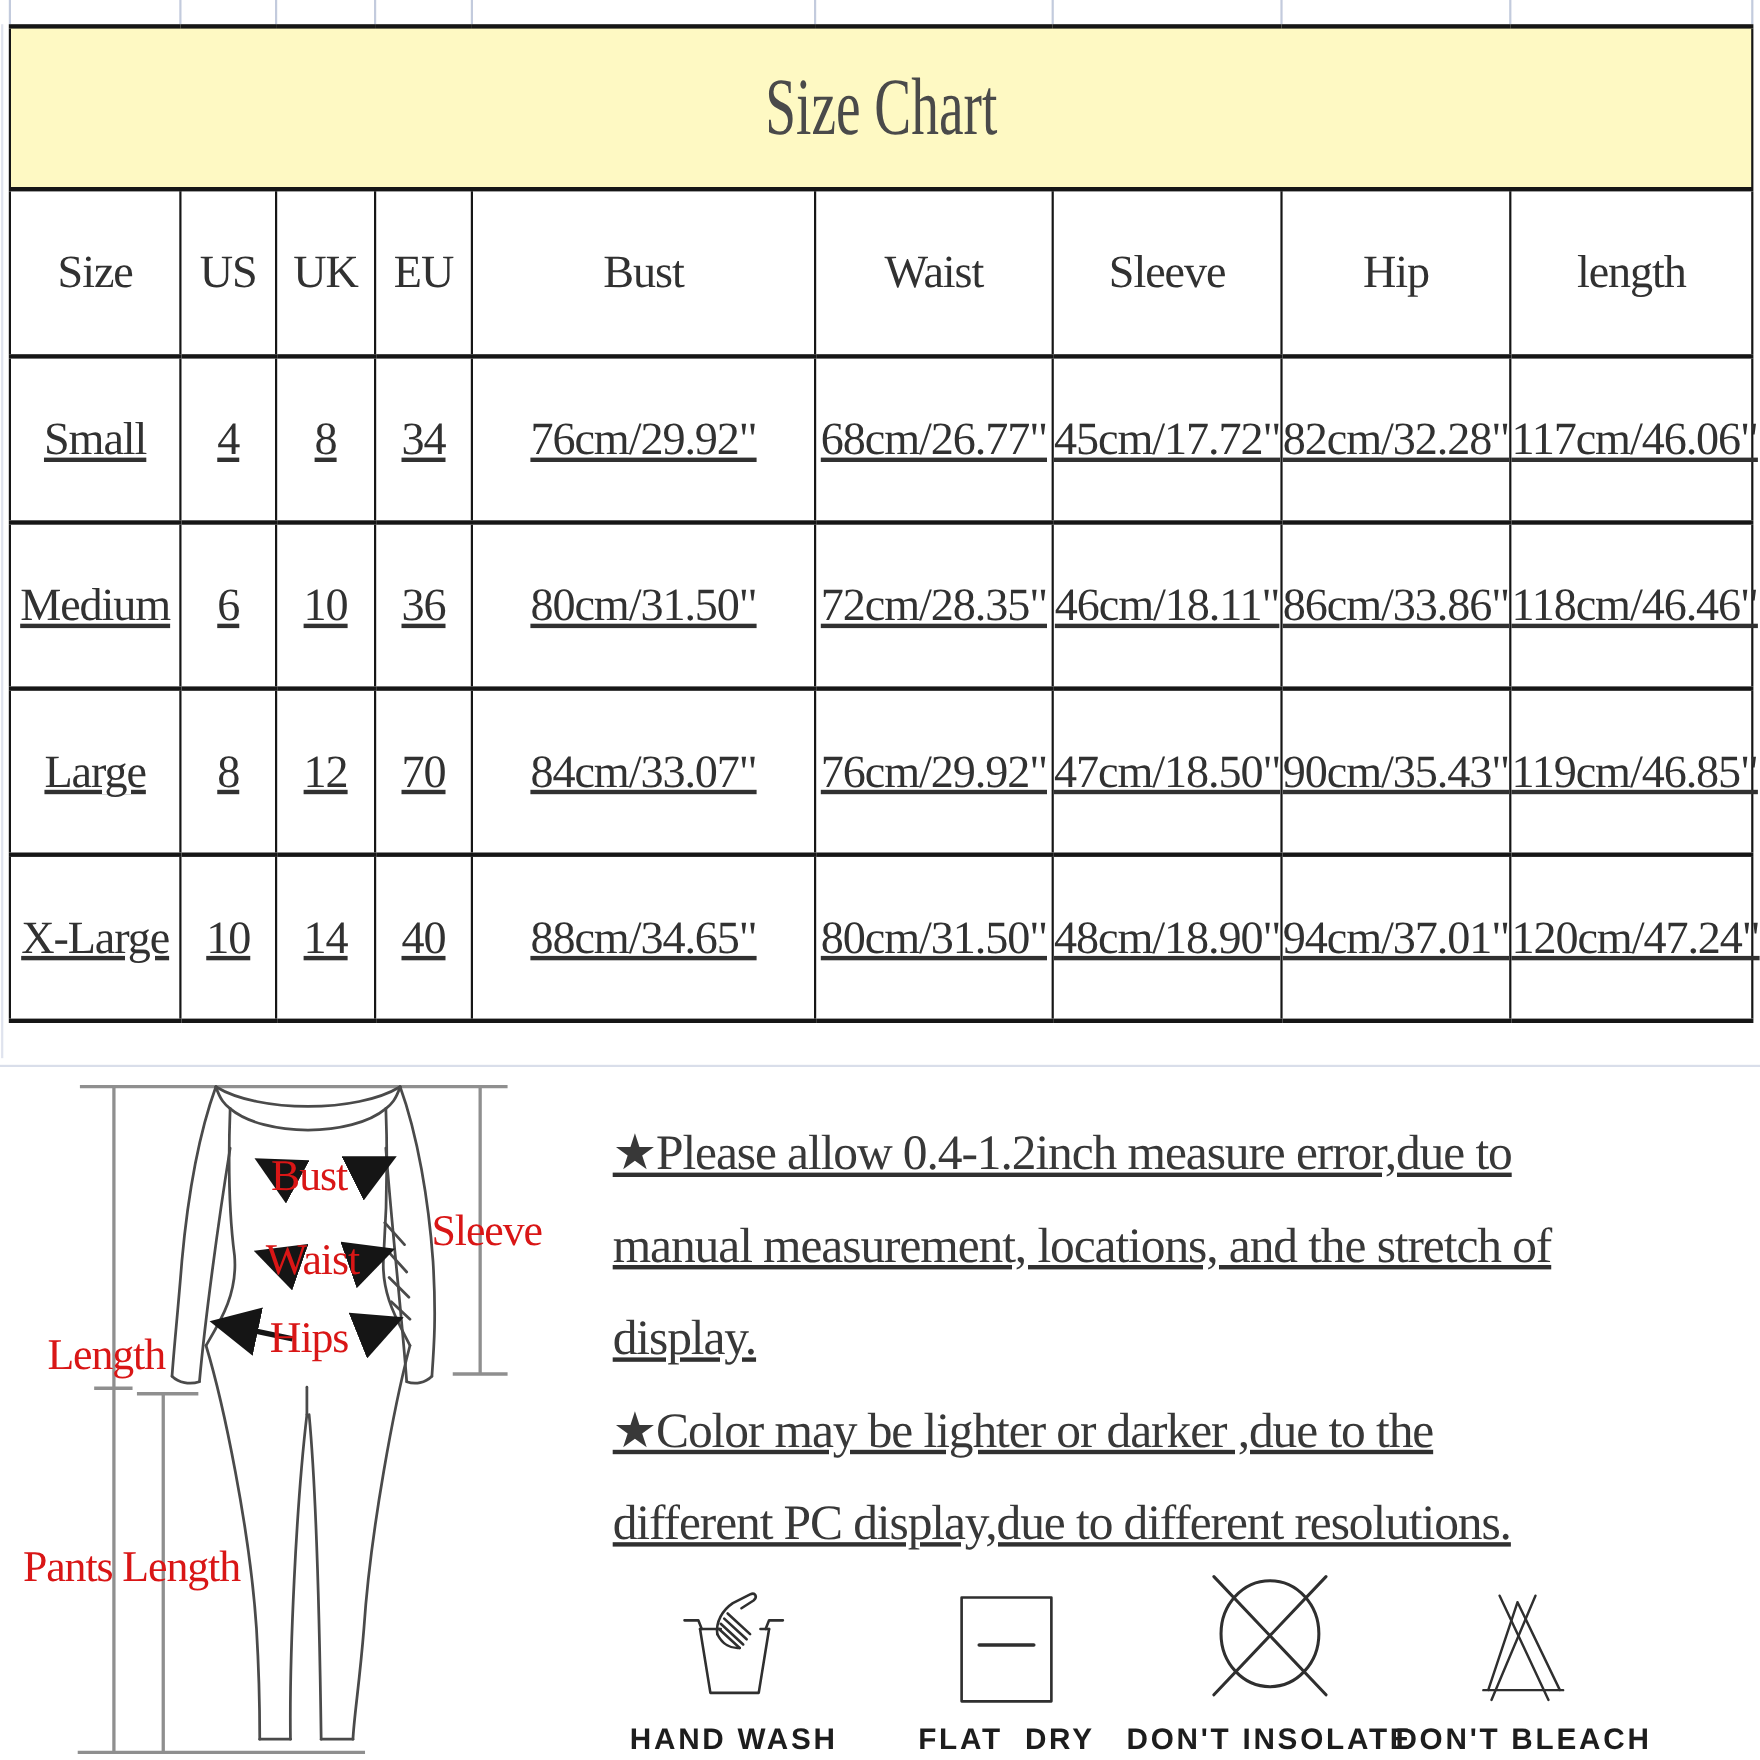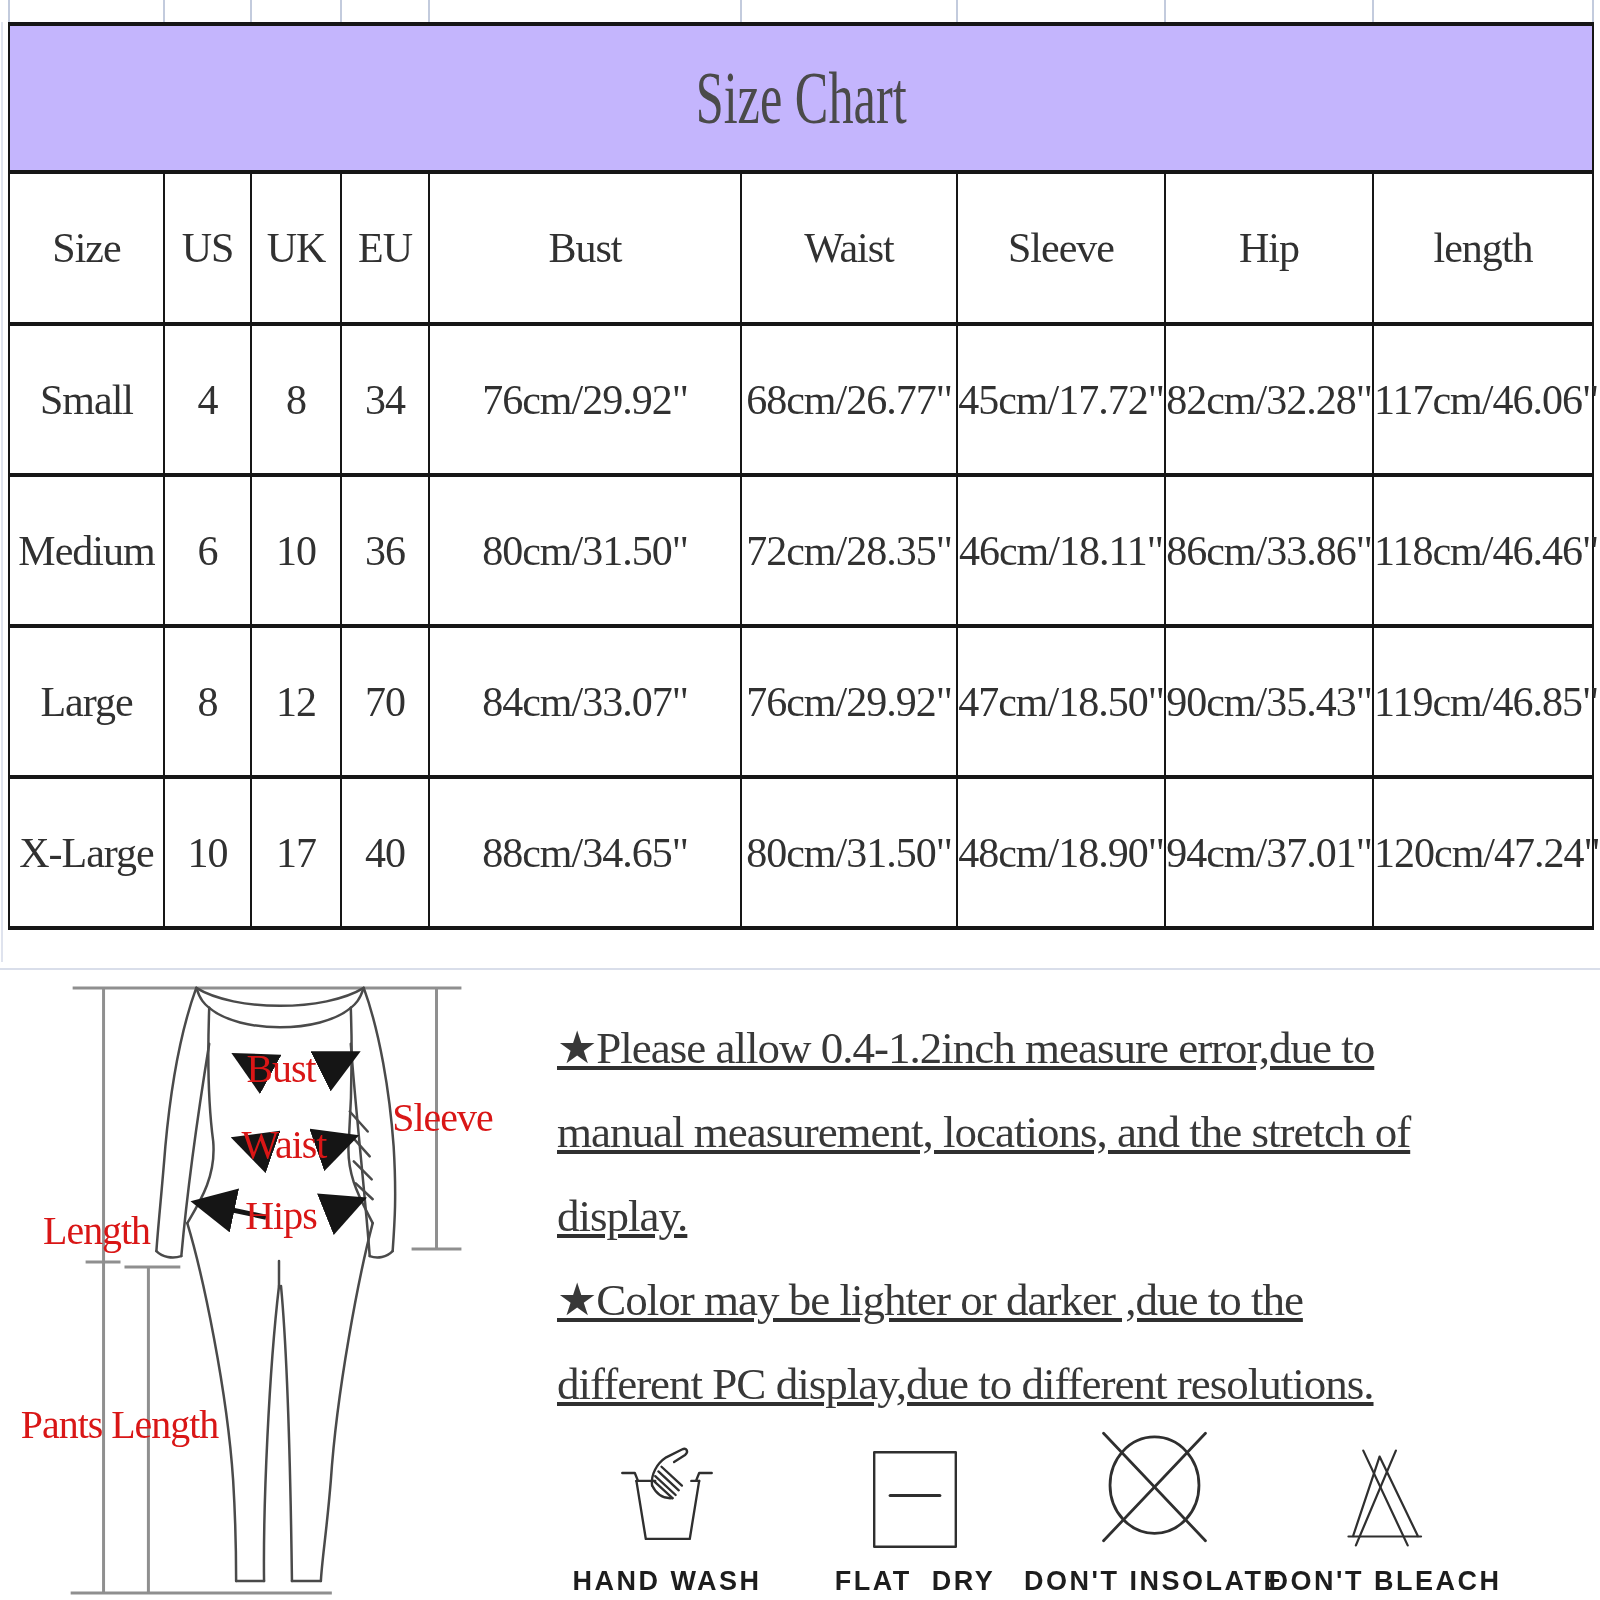--- a/index.html
+++ b/index.html
@@ -11,25 +11,25 @@
   .grid-strip i{position:absolute;top:0;width:2px;height:22px;background:#c3cbdd;}
   .grid-hline{position:absolute;top:968px;left:0;width:1600px;height:2px;background:#d9deea;}
   .grid-vline-left{position:absolute;top:22px;left:1px;width:2px;height:940px;background:#dfe3ee;}
 
   
   table.size-chart{position:absolute;top:22px;left:8px;width:1584px;
         border-collapse:collapse;table-layout:fixed;}
   table.size-chart td,table.size-chart th{border:2px solid #161616;border-top-width:4px;border-bottom-width:4px;
         text-align:center;vertical-align:middle;font-weight:normal;
         font-size:42px;letter-spacing:-1px;color:#313131;padding:0;}
-  td.title-cell{height:144px;background:#c4b5fd;border-top-width:5px;border-bottom-width:5px;}
+  td.title-cell{height:144px;background:#fef9c3;border-top-width:5px;border-bottom-width:5px;}
   .title-text{display:inline-block;font-size:74px;color:#4a4a4a;letter-spacing:0;
         transform:scaleX(0.68);transform-origin:center;white-space:nowrap;}
   tr.head-row th{height:148px;}
-  tr.data-row td{height:147px;}
+  tr.data-row td{height:147px;text-decoration:underline;}
 
   
   .bottom{position:absolute;top:962px;left:0;width:1600px;height:638px;}
   svg.figure{position:absolute;top:0;left:0;}
   .garment{stroke:#4a4a4a;stroke-width:2.5;fill:none;stroke-linecap:round;}
   .measure{stroke:#8f8f8f;stroke-width:3;fill:none;}
   .arrow{stroke:#151515;stroke-width:5;fill:none;}
   .redlbl{fill:#d91616;font-family:"Liberation Serif","DejaVu Serif",serif;
         font-size:40px;letter-spacing:-1px;}
 
@@ -122,21 +122,21 @@
       <td>70</td>
       <td>84cm/33.07"</td>
       <td>76cm/29.92"</td>
       <td>47cm/18.50"</td>
       <td>90cm/35.43"</td>
       <td>119cm/46.85"</td>
     </tr>
     <tr class="data-row">
       <td>X-Large</td>
       <td>10</td>
-      <td>17</td>
+      <td>14</td>
       <td>40</td>
       <td>88cm/34.65"</td>
       <td>80cm/31.50"</td>
       <td>48cm/18.90"</td>
       <td>94cm/37.01"</td>
       <td>120cm/47.24"</td>
     </tr>
   </tbody>
     </table>
 

